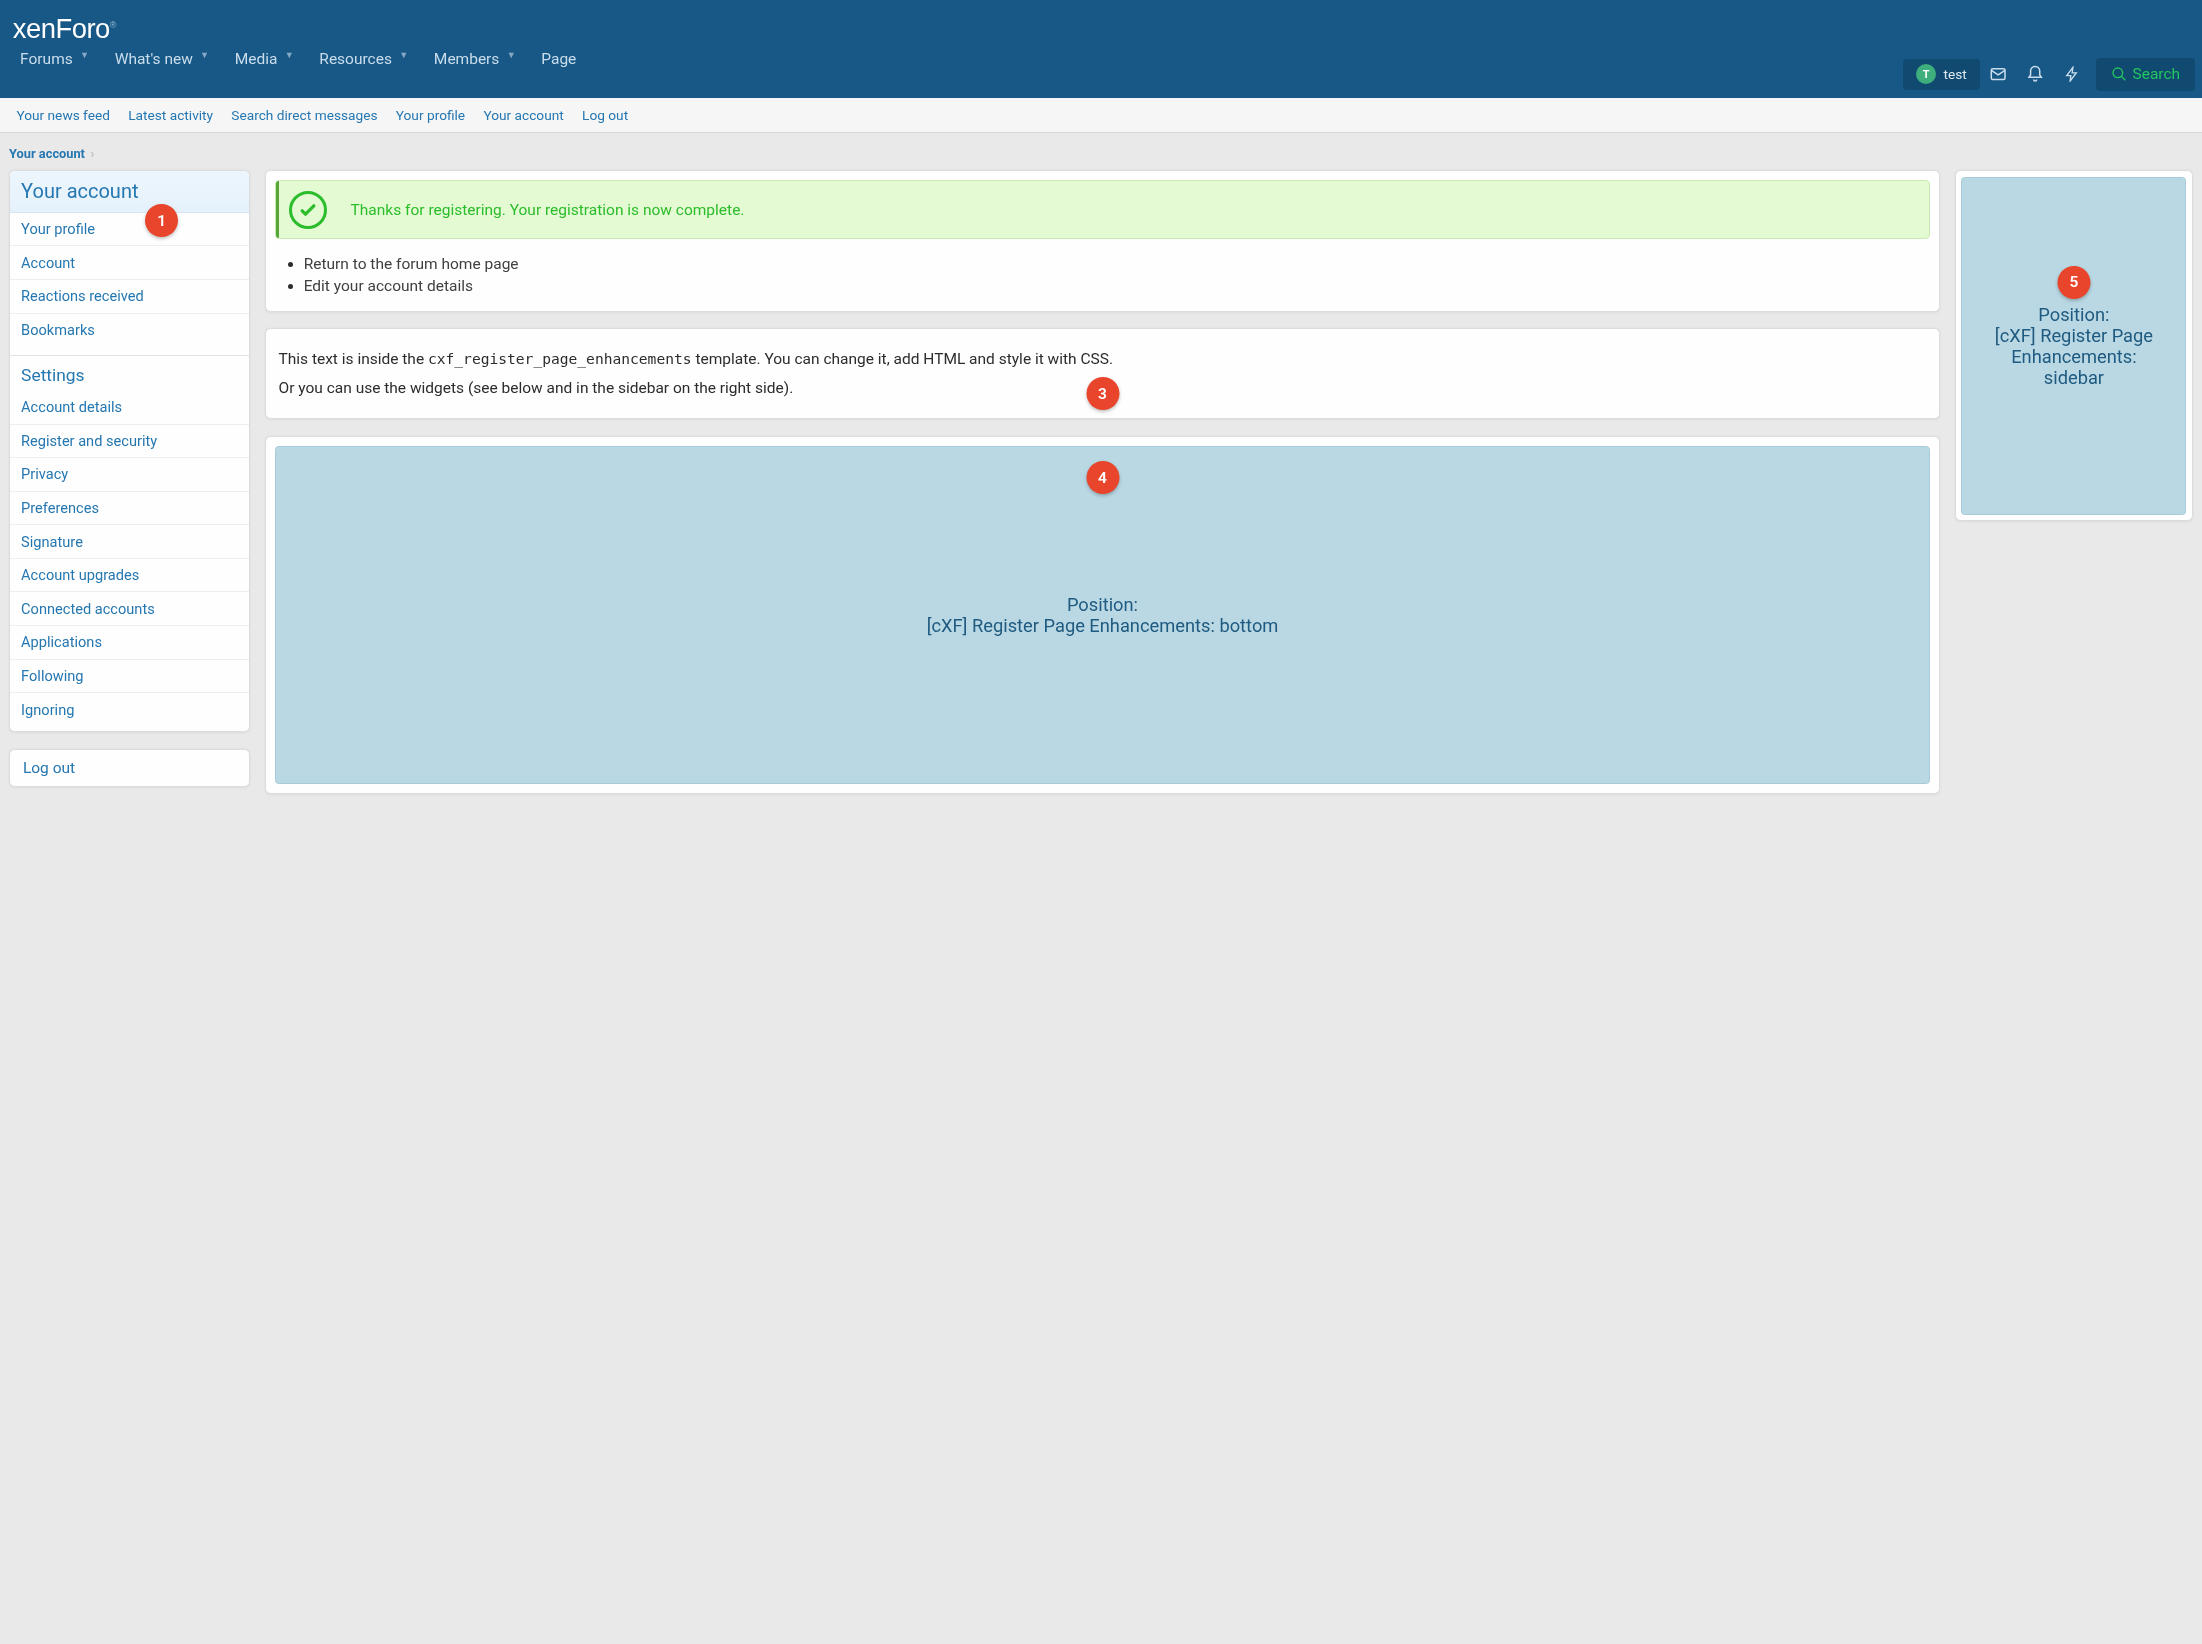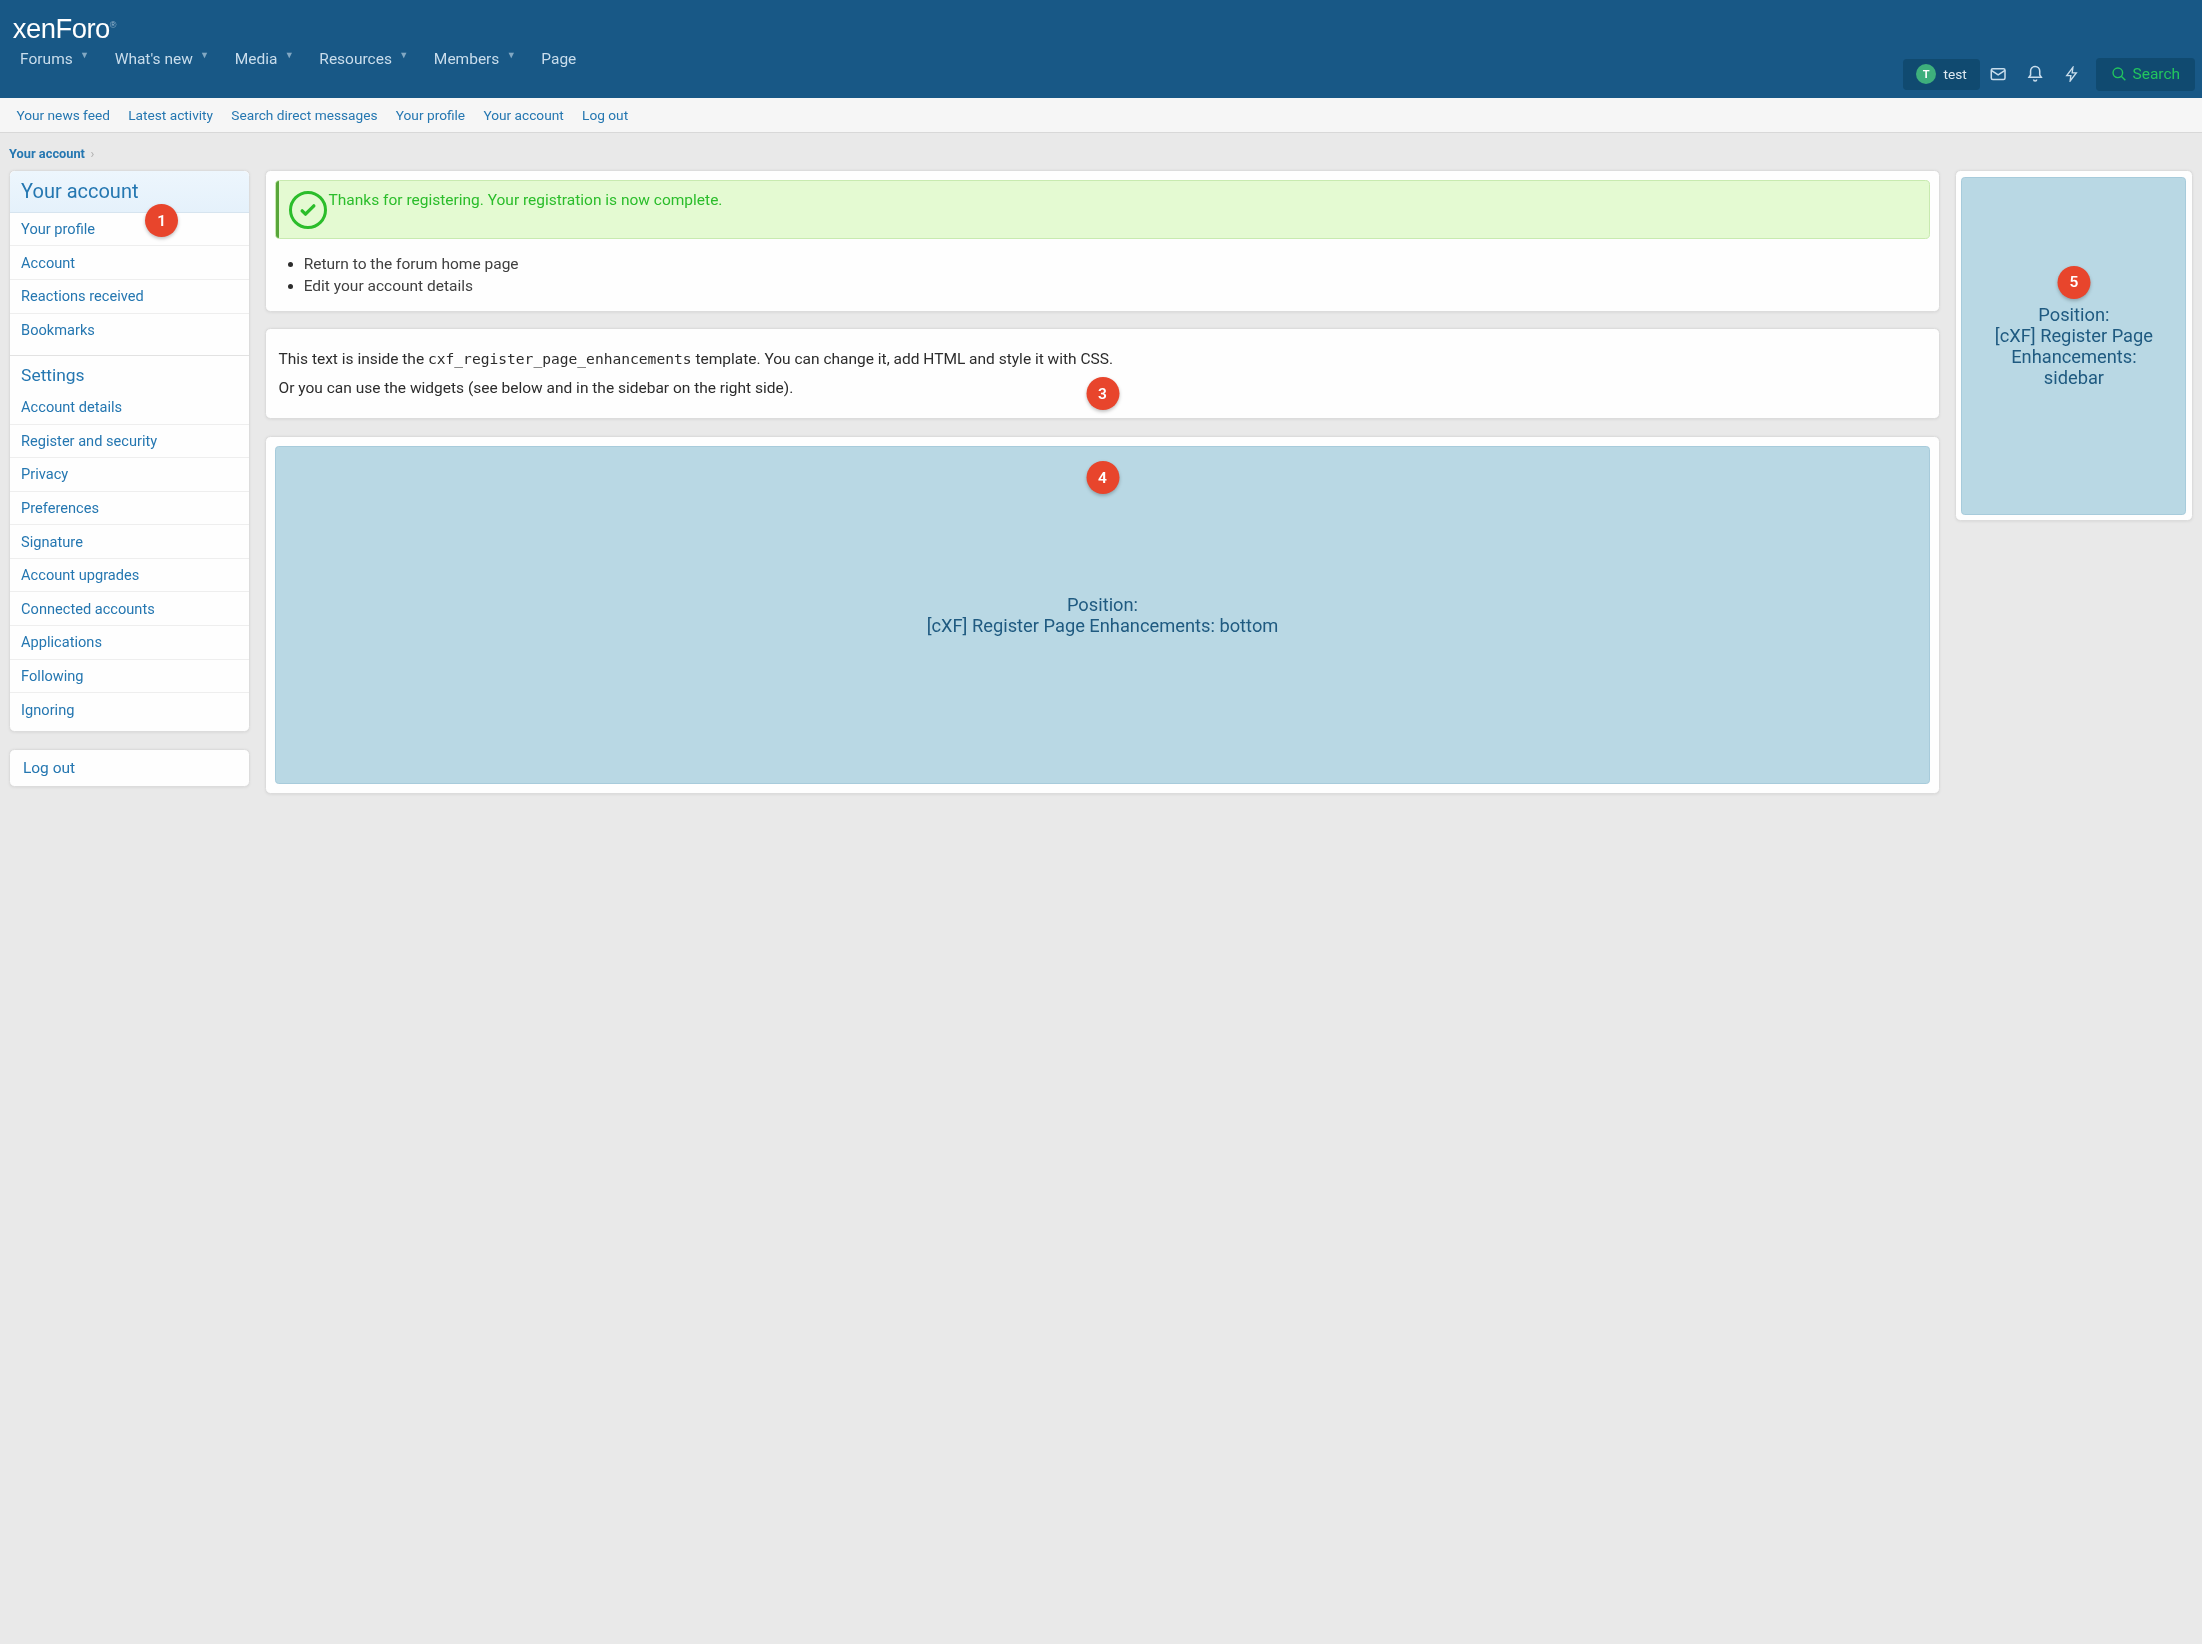--- a/index.html
+++ b/index.html
@@ -39,21 +39,21 @@
 
 .block{background:#fefefe;border:0.9px solid #dcdcdc;border-radius:5.5px;box-shadow:0 0.9px 2.7px rgba(0,0,0,.06)}
 .block-header{background:linear-gradient(#edf6fd,#e5f1fb);color:#2577b1;font-size:20px;padding:7.3px 11px 9.1px;border-bottom:0.9px solid #d6e4ef;border-radius:5.5px 5.5px 0 0}
 .sect-title{color:#2577b1;font-size:17.4px;padding:9.1px 11px 5.5px}
 .side-list{list-style:none;padding-bottom:5.5px}
 .side-list li{border-top:0.9px solid #eee}
 .side-list li:first-child{border-top:none}
 .side-list a{display:block;padding:7.3px 11px;color:#2577b1;font-size:14.6px}
 .side-sep{border-top:0.9px solid #e2e2e2;margin:3.7px 0 0}
 
-.notice{background:#e4fad2;border:0.9px solid #c8eab0;border-radius:4.6px;display:flex;align-items:flex-start;gap:2px;padding:9.1px 12.8px;position:relative;margin:9.1px}
+.notice{background:#e4fad2;border:0.9px solid #c8eab0;border-radius:4.6px;display:flex;align-items:center;gap:24px;padding:9.1px 12.8px;position:relative;margin:9.1px}
 .notice-border{position:absolute;left:0;top:0;bottom:0;width:3.7px;background:#58a63a;border-radius:4.6px 0 0 4.6px}
 .check-ring{width:38px;height:38px;border:3.7px solid #2bbd2b;border-radius:50%;display:flex;align-items:center;justify-content:center;color:#2bbd2b;flex:0 0 auto}
 .check-ring svg{width:20px;height:20px;stroke:#2bbd2b;stroke-width:4;fill:none;stroke-linecap:round;stroke-linejoin:round}
 .notice-text{color:#2bbd2b;font-size:15.5px}
 
 .bullets{padding:5.5px 9.1px 14.6px 38px}
 .bullets li{font-size:15.5px;padding:1.8px 0;list-style:disc}
 .bullets li a{color:#404040}
 
 .info-block{padding:11px 12.8px;font-size:15.5px;line-height:1.45}

